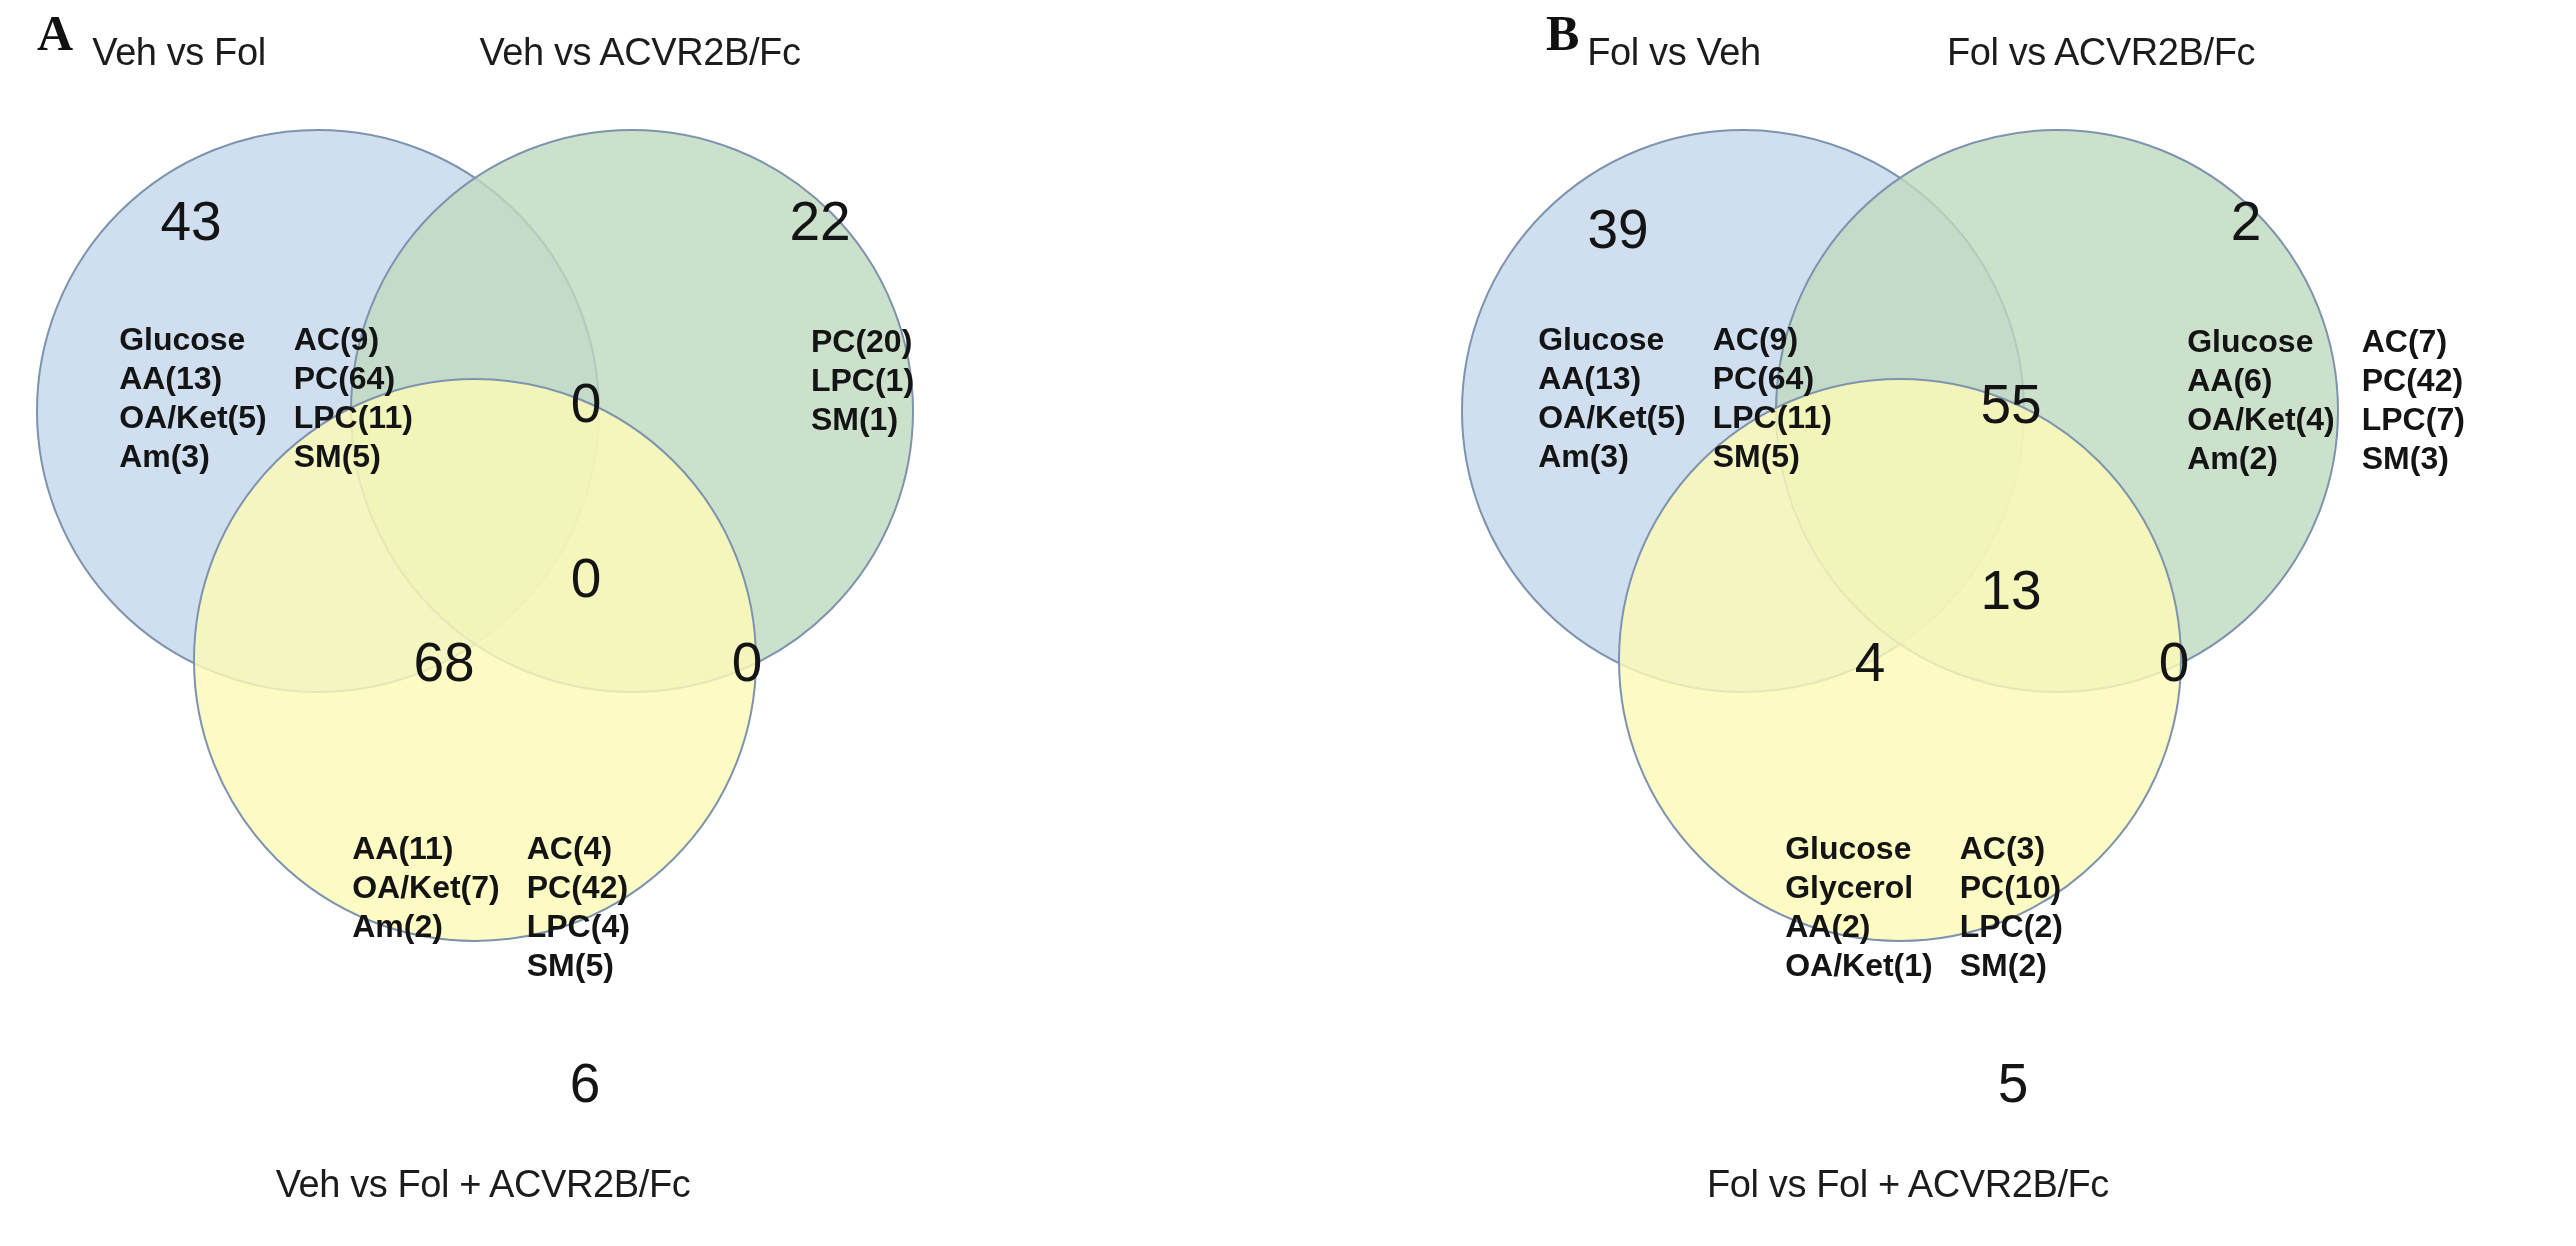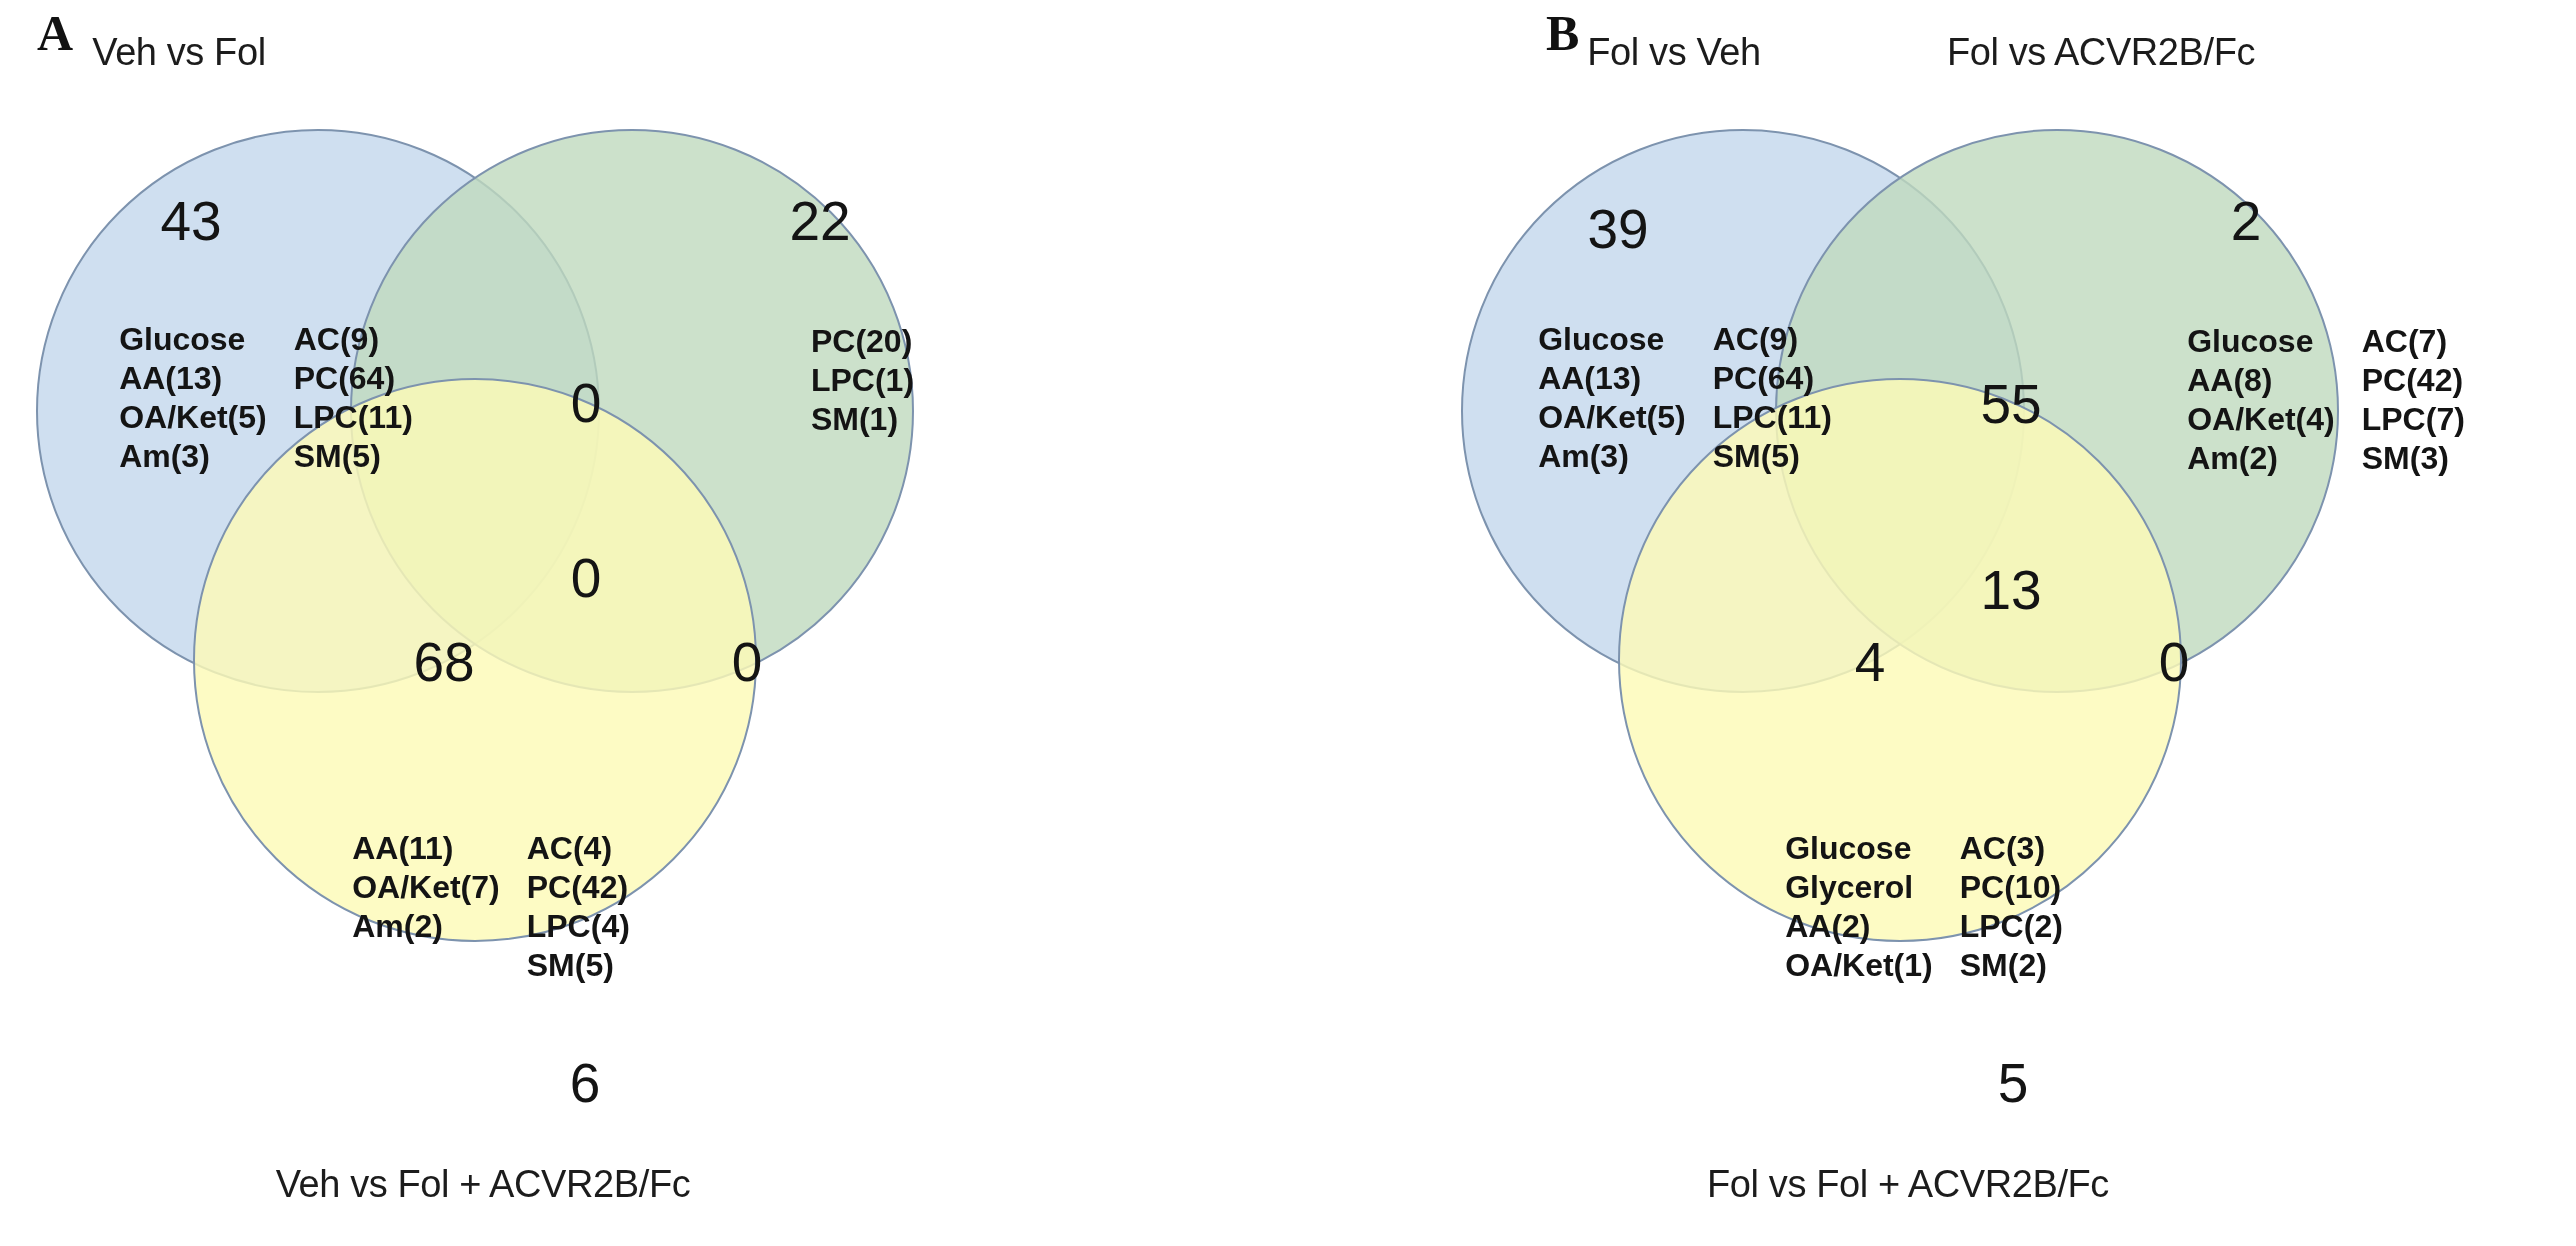--- a/index.html
+++ b/index.html
@@ -91,20 +91,21 @@
 
   <div class="panel" id="panel-a">
     <div class="panel-letter" style="left:37px;top:8px;">A</div>
 
     <div class="venn">
       <div class="circle c-blue pos-left"></div>
       <div class="circle c-green pos-right"></div>
       <div class="circle c-yellow pos-bottom"></div>
 
       <div class="lbl lbl-top" style="left:179px;">Veh vs Fol</div>
+      <div class="lbl lbl-top" style="left:640px;">Veh vs ACVR2B/Fc</div>
       <div class="lbl lbl-bottom" style="left:483px;">Veh vs Fol + ACVR2B/Fc</div>
 
       <div class="count" style="left:191px;top:221px;">43</div>
       <div class="count" style="left:820px;top:221px;">22</div>
       <div class="count" style="left:585px;top:1083px;">6</div>
       <div class="count" style="left:586px;top:403px;">0</div>
       <div class="count" style="left:444px;top:662px;">68</div>
       <div class="count" style="left:747px;top:662px;">0</div>
       <div class="count" style="left:586px;top:578px;">0</div>
 
@@ -184,21 +185,21 @@
           <div>AC(9)</div>
           <div>PC(64)</div>
           <div>LPC(11)</div>
           <div>SM(5)</div>
         </div>
       </div>
 
       <div class="metab" style="left:1038px;top:322px;">
         <div class="col-l">
           <div>Glucose</div>
-          <div>AA(8)</div>
+          <div>AA(6)</div>
           <div>OA/Ket(4)</div>
           <div>Am(2)</div>
         </div>
         <div class="col-r">
           <div>AC(7)</div>
           <div>PC(42)</div>
           <div>LPC(7)</div>
           <div>SM(3)</div>
         </div>
       </div>

